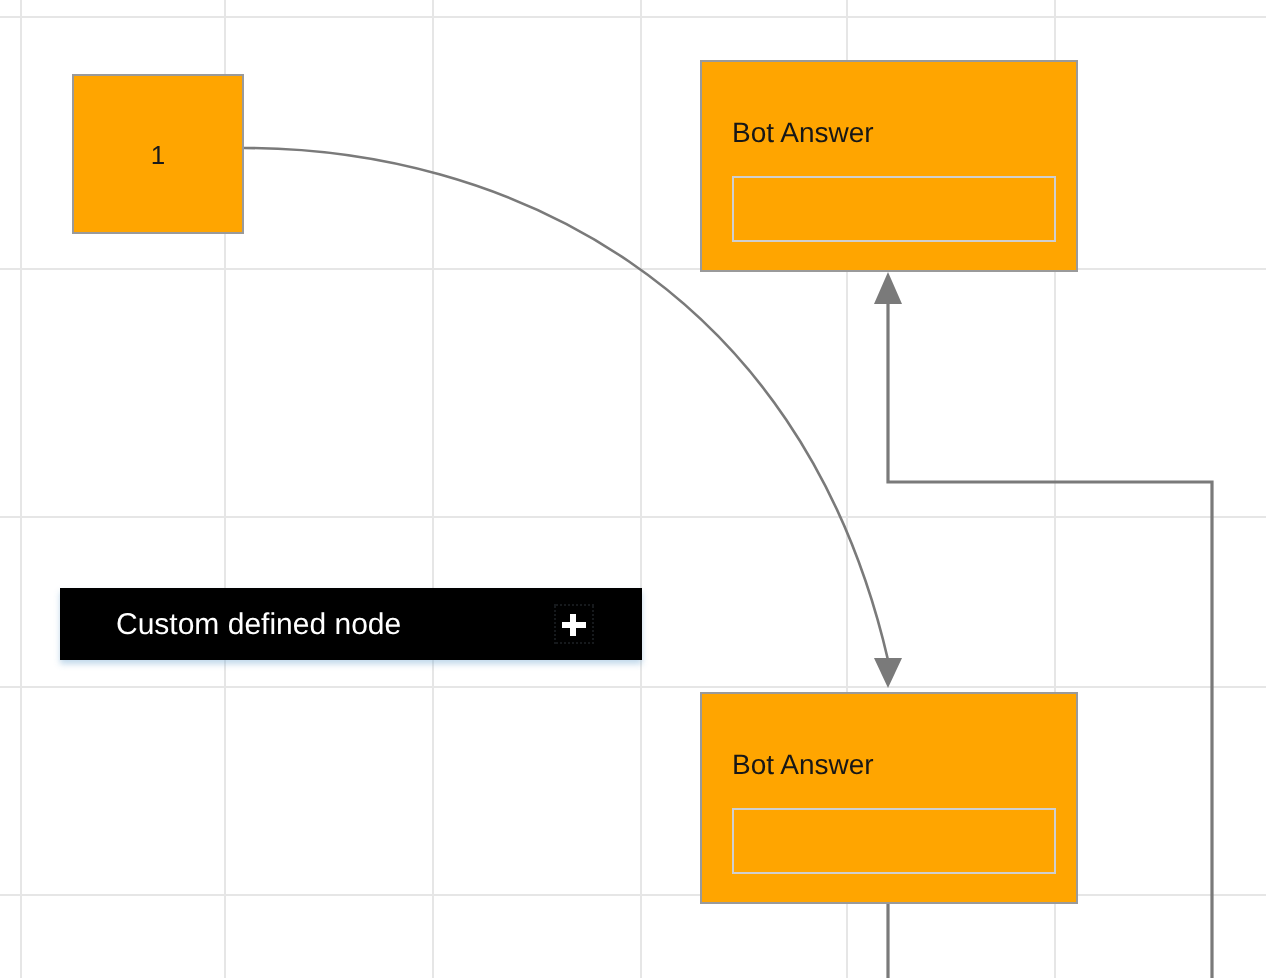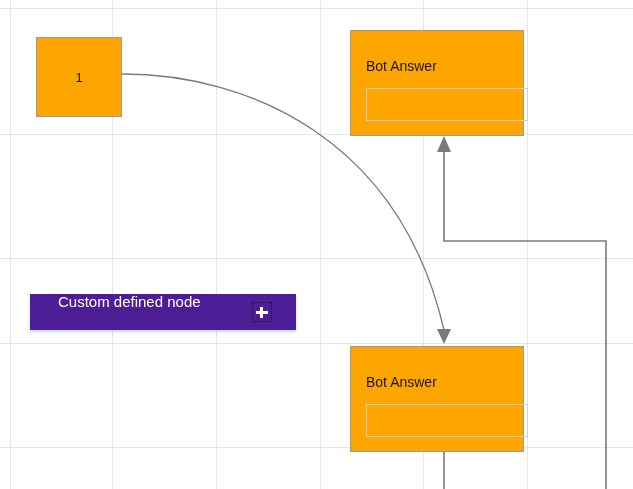--- a/index.html
+++ b/index.html
@@ -47,21 +47,21 @@
     align-items: center;
     justify-content: center;
   }
   .node-start-label {
     font-size: 13px;
     color: #1a1a1a;
     line-height: 1;
   }
   .node-bot {
     left: 350px;
-    width: 174px;
+    width: 189px;
     height: 106px;
     padding: 0;
   }
   #node-bot-top { top: 30px; }
   #node-bot-bottom { top: 346px; }
   .node-bot-title {
     position: absolute;
     left: 15px;
     top: 28px;
     font-size: 14px;
@@ -77,26 +77,26 @@
     height: 33px;
     box-sizing: border-box;
     border: 1px solid #cfcfcf;
     background: transparent;
   }
   
   #palette-button {
     position: absolute;
     left: 30px;
     top: 294px;
-    width: 266px;
+    width: 291px;
     height: 36px;
-    background: #4c1d95;
+    background: #000000;
     box-shadow: 0 2px 3px rgba(120,170,210,0.45);
     display: flex;
-    align-items: flex-start;
+    align-items: center;
     cursor: pointer;
   }
   #palette-button-label {
     margin-left: 28px;
     color: #ffffff;
     font-size: 15px;
     line-height: 1;
     white-space: nowrap;
   }
   #palette-add-icon {

